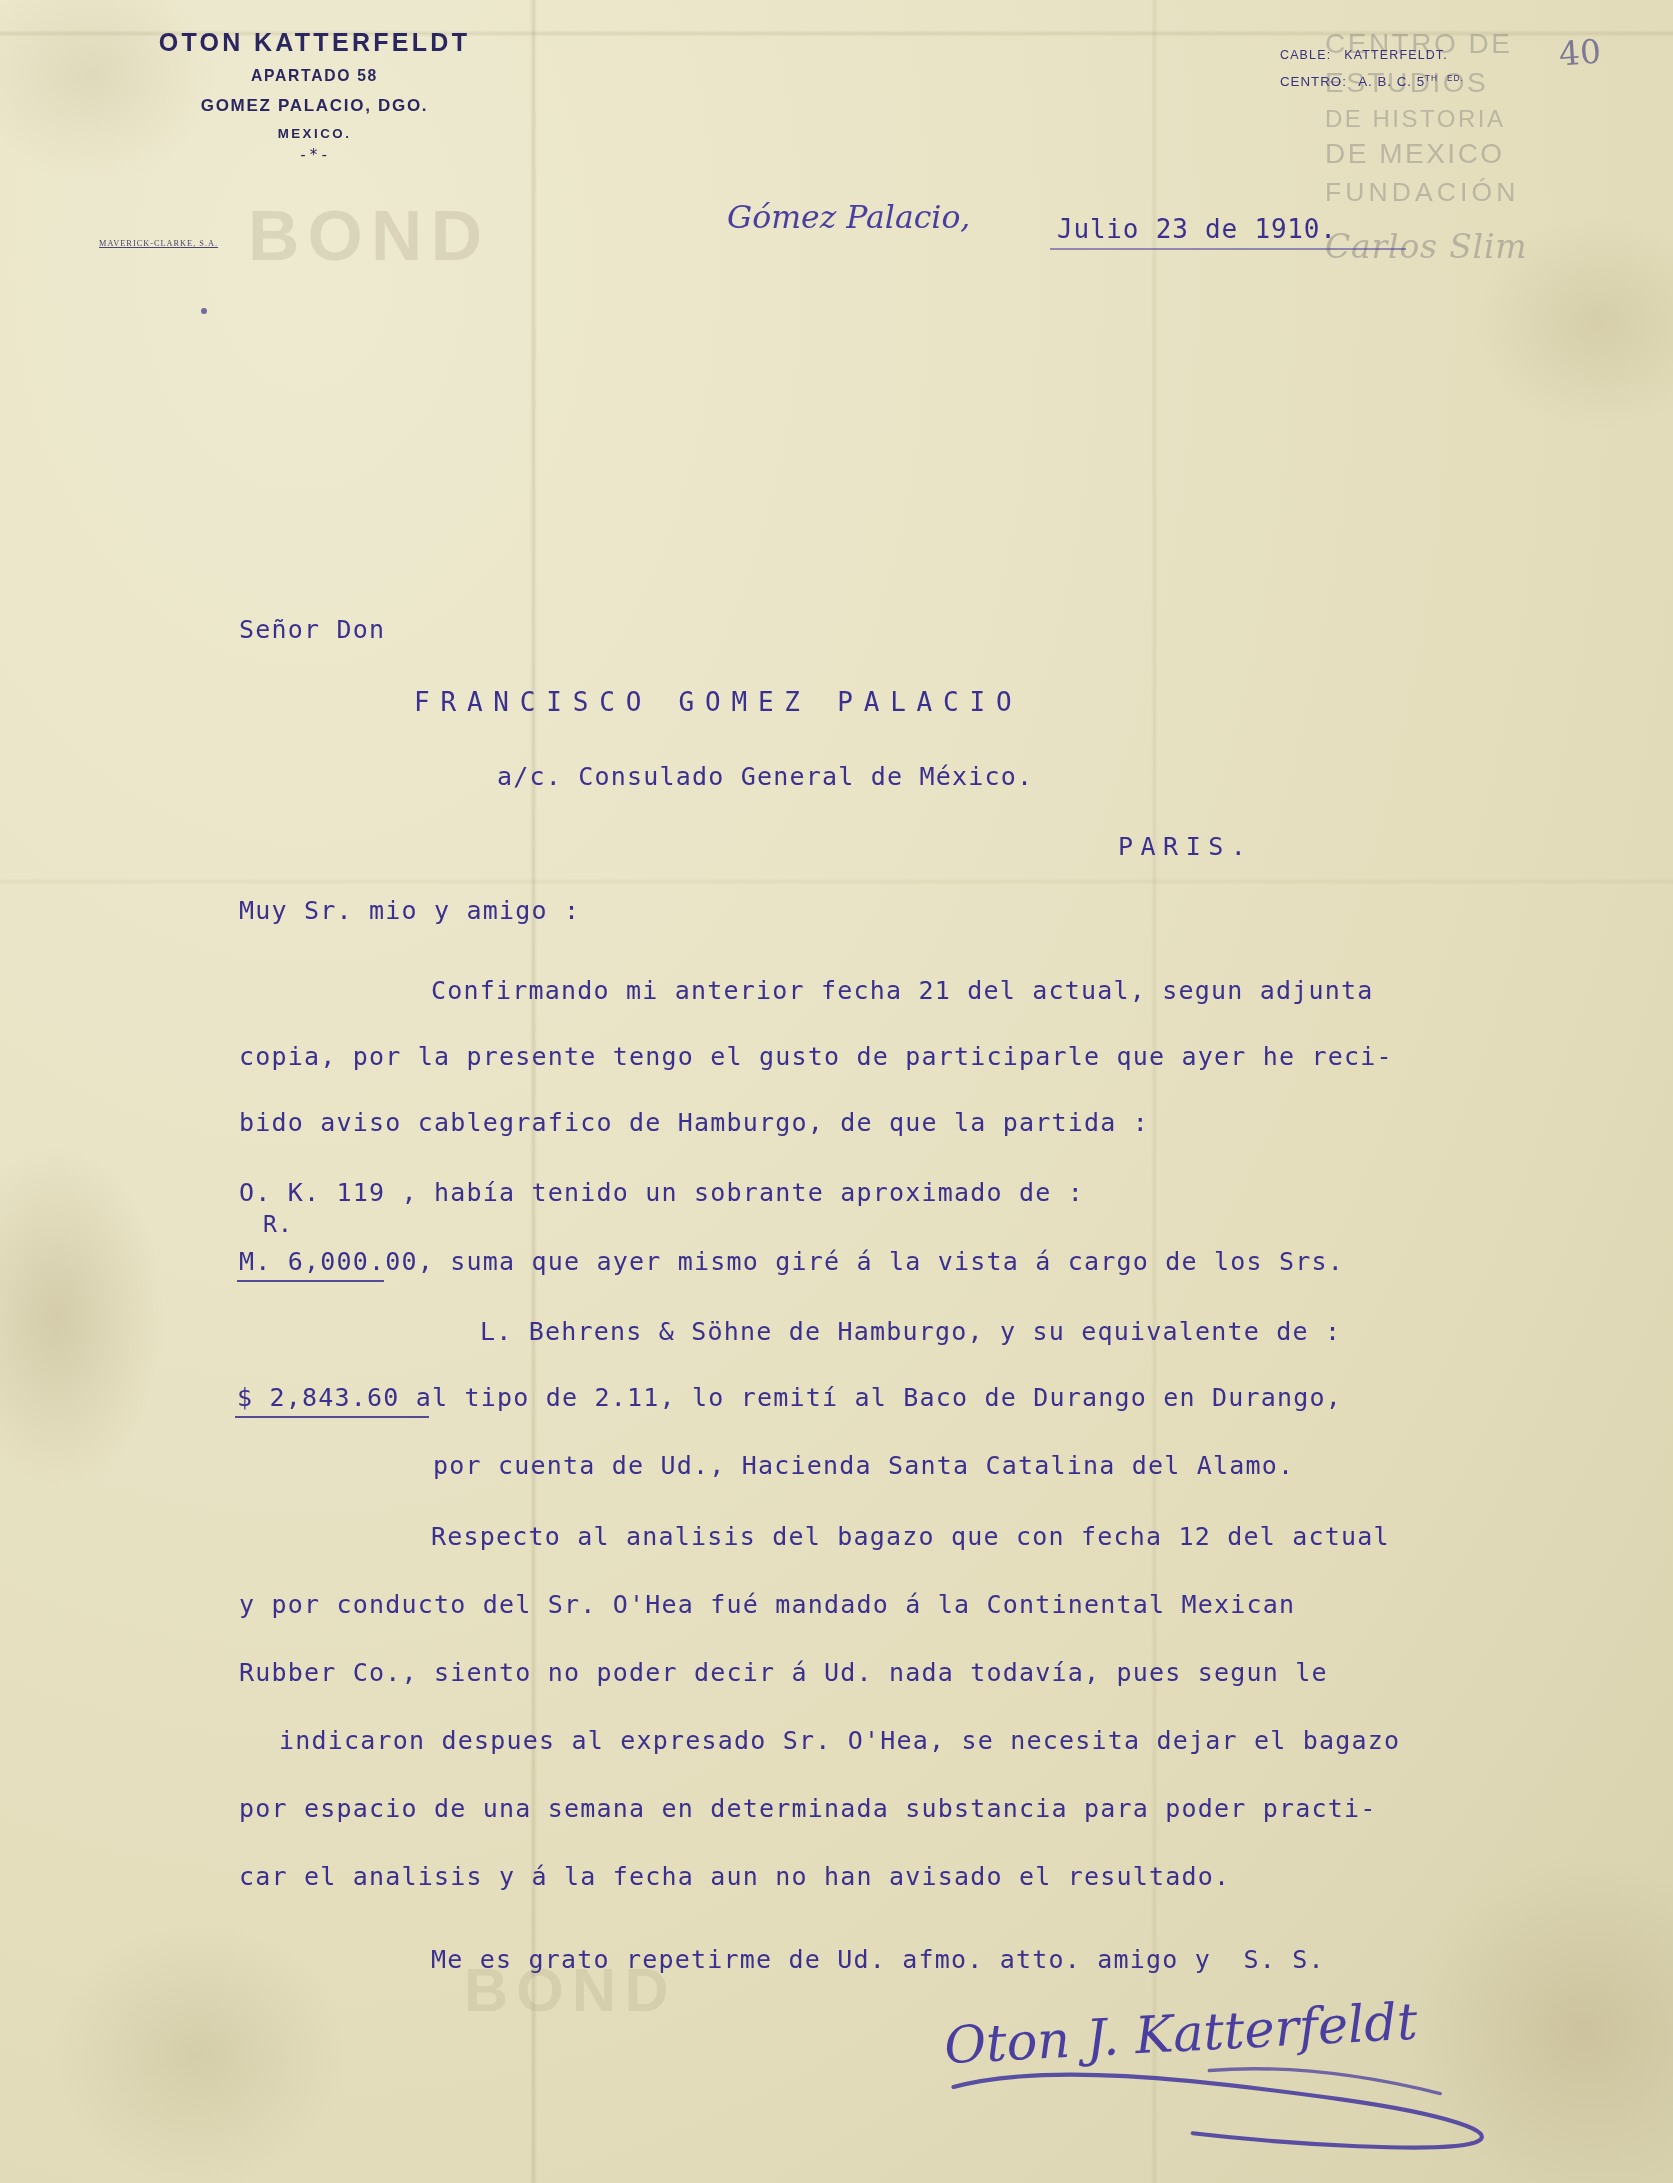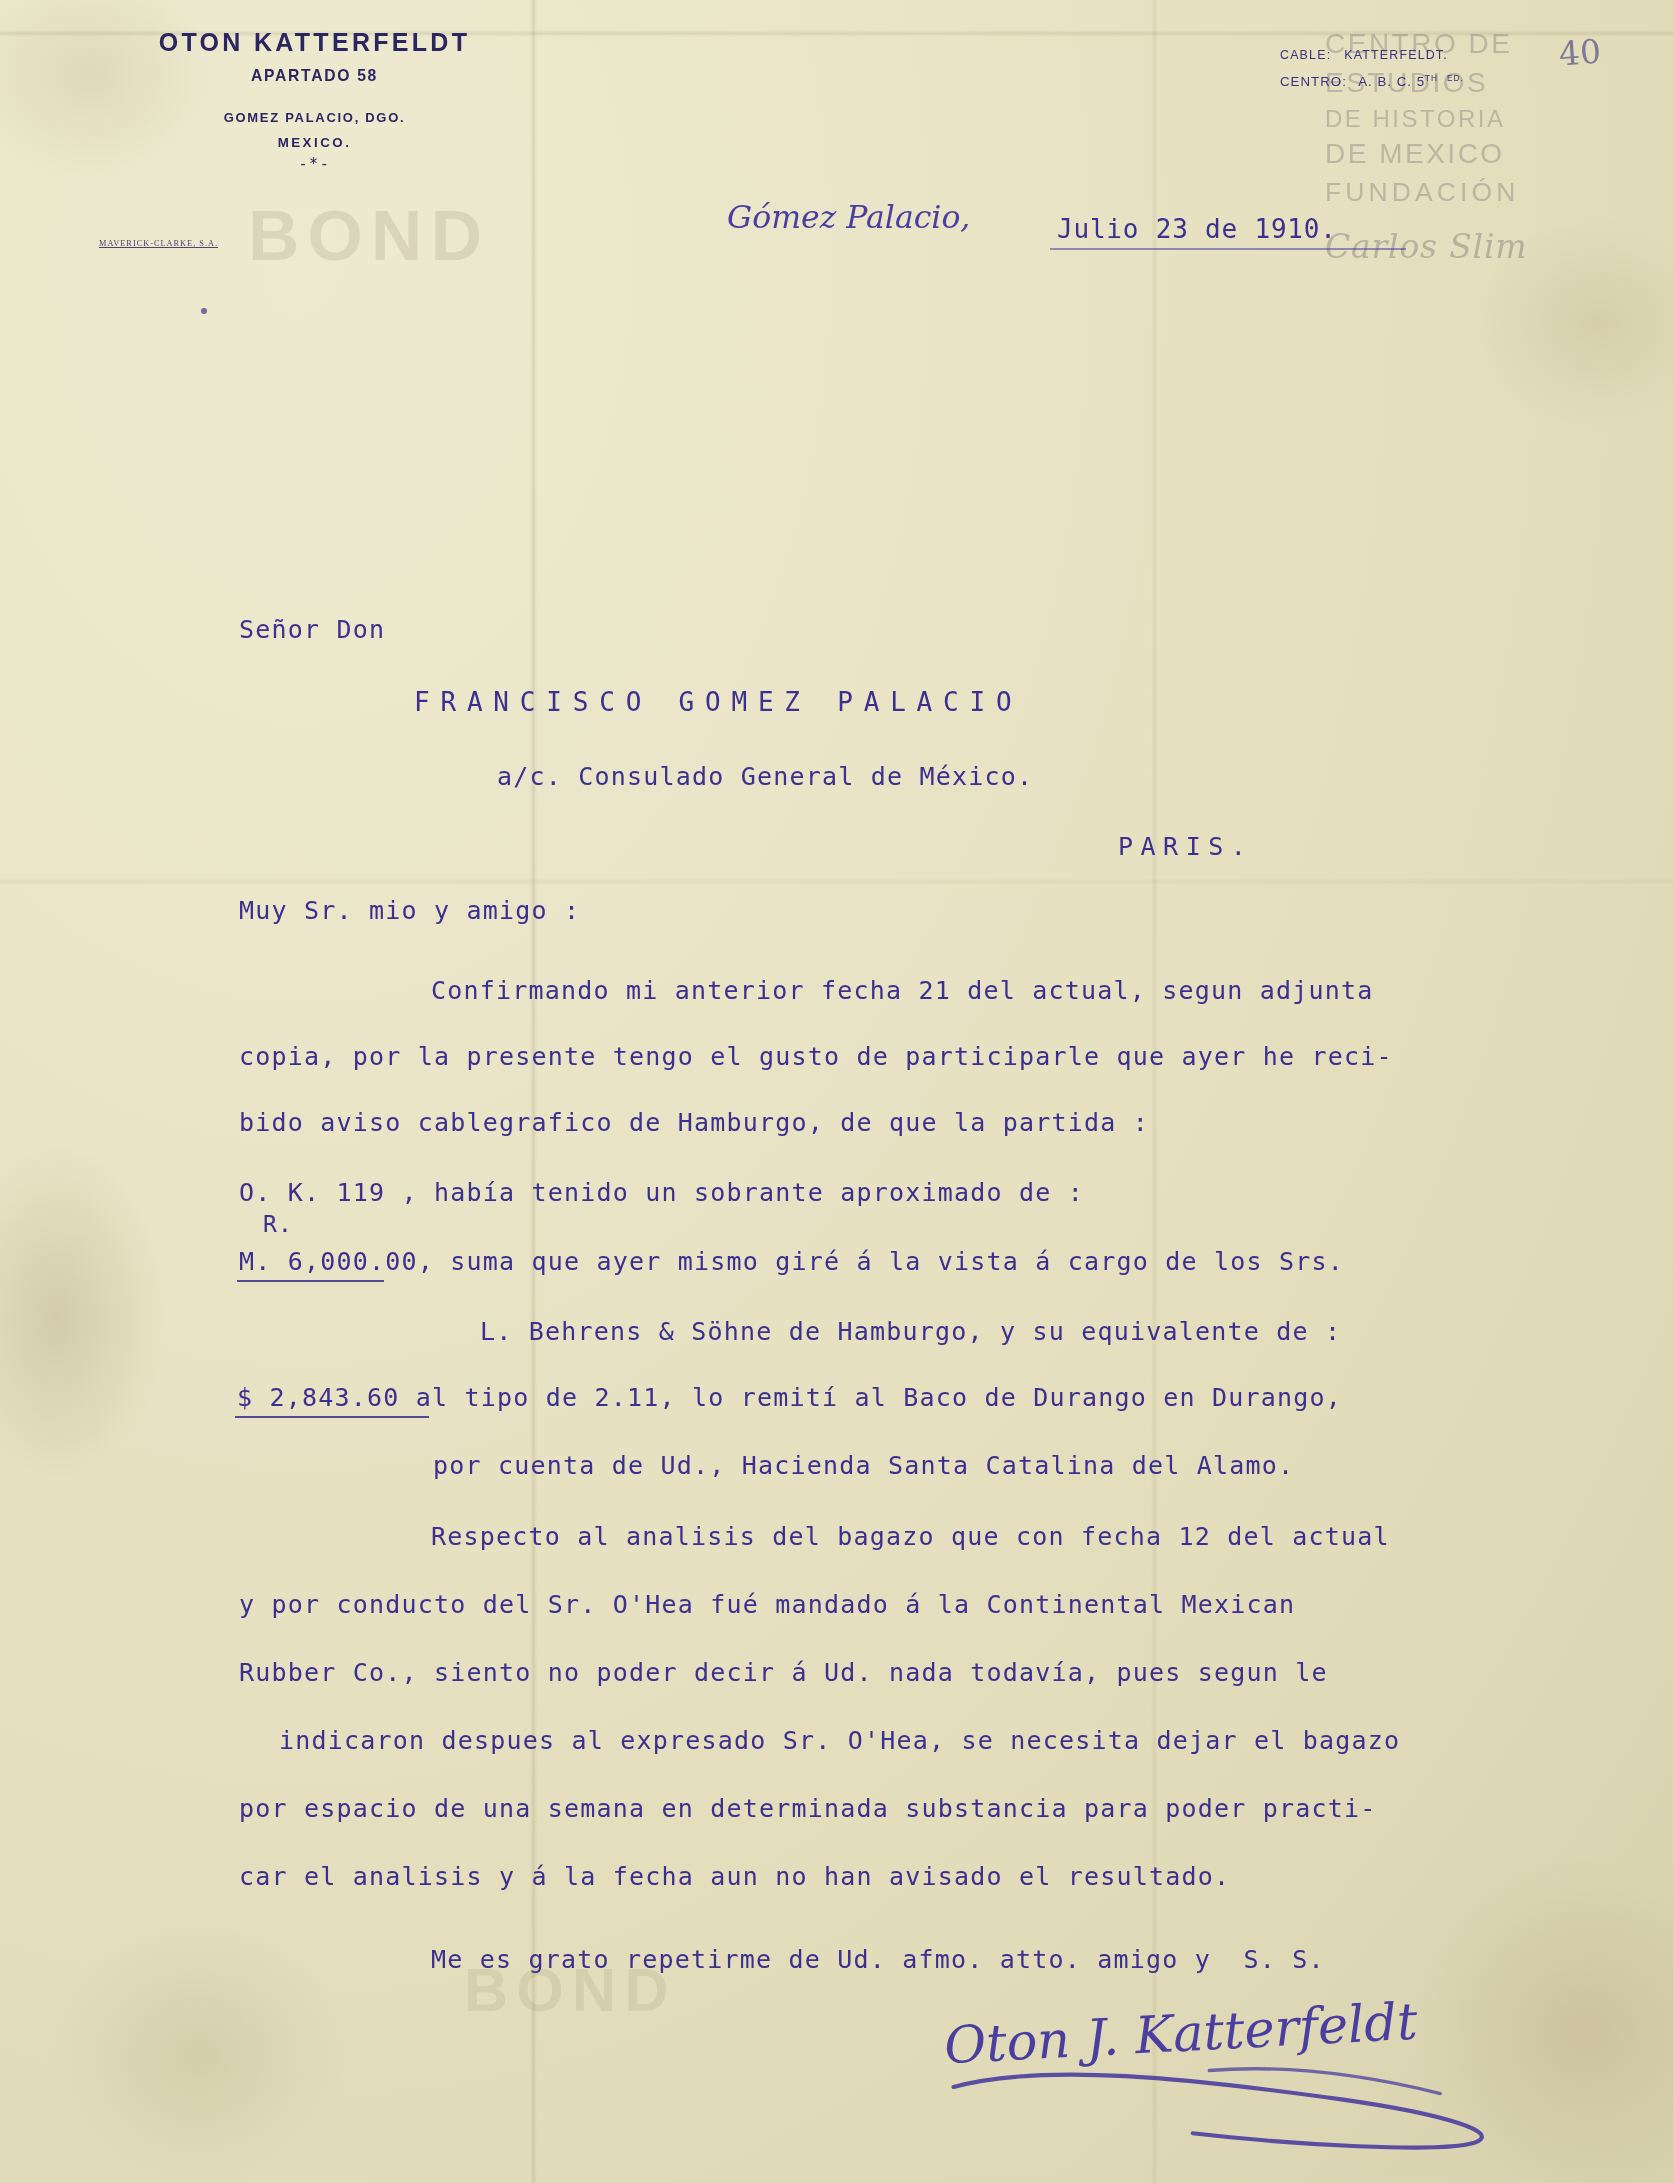--- a/index.html
+++ b/index.html
@@ -54,23 +54,23 @@
     font-family: "Liberation Sans", sans-serif;
     font-weight: bold;
     font-size: 15.7px;
     letter-spacing: 1.7px;
     margin-top: 10px;
     color: #2b2660;
   }
   #city-line {
     font-family: "Liberation Sans", sans-serif;
     font-weight: bold;
-    font-size: 13px;
+    font-size: 17px;
     letter-spacing: 1.7px;
-    margin-top: 25px;
+    margin-top: 11px;
     color: #2b2660;
   }
   #country-line {
     font-family: "Liberation Sans", sans-serif;
     font-weight: bold;
     font-size: 13.3px;
     letter-spacing: 2.5px;
     margin-top: 10px;
     color: #2b2660;
   }

